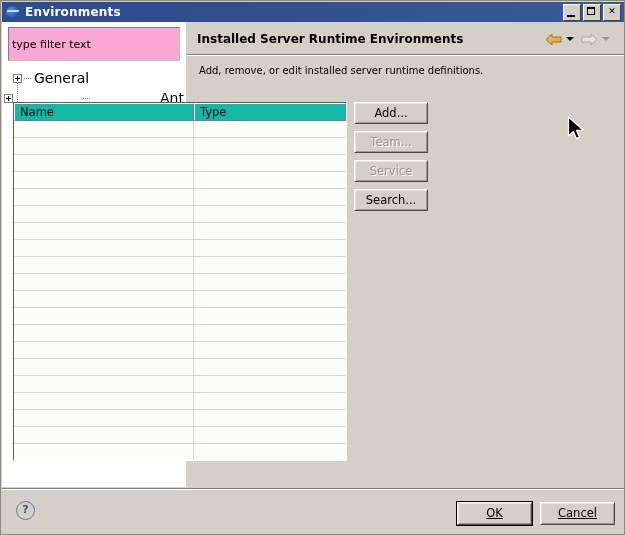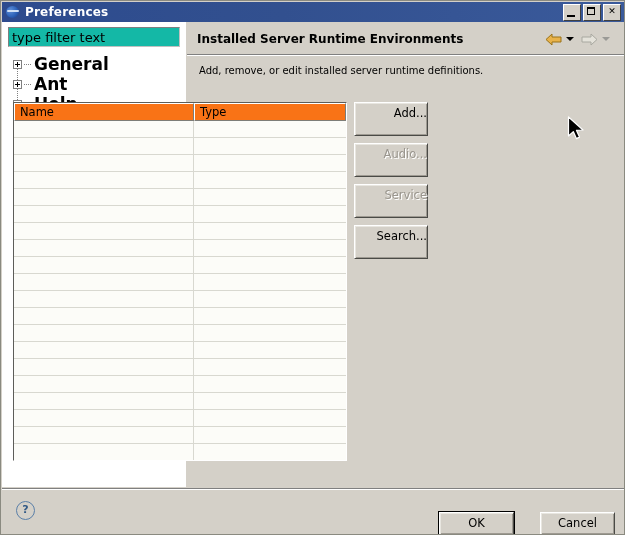--- a/index.html
+++ b/index.html
@@ -109,47 +109,46 @@
     width: 184px; height: 465px;
     background: #ffffff;
     box-sizing: border-box;
   }
   #filter-wrap {
     padding: 5px 6px 4px 6px;
   }
   #filter-input {
     width: 100%;
     box-sizing: border-box;
-    height: 20px;
+    height: 34px;
     font-family: "DejaVu Sans", "Liberation Sans", sans-serif;
-    font-size: 13px;
+    font-size: 11px;
     color: #000;
     padding: 1px 3px;
     border: 1px solid #7f7f7f;
     border-right-color: #c0c0c0;
     border-bottom-color: #c0c0c0;
-    background: #14b8a6;
+    background: #f9a8d4;
     outline: none;
   }
   #tree {
     position: relative;
     padding: 3px 0 0 0;
     user-select: none;
   }
   .tnode {
     position: relative;
     height: 20px;
     line-height: 20px;
     white-space: nowrap;
-    font-size: 17px;
+    font-size: 14px;
     color: #000;
     display: flex;
     align-items: center;
     cursor: default;
-    font-weight: bold;
   }
   .tnode .twist {
     position: relative;
     width: 9px; height: 9px;
     box-sizing: border-box;
     border: 1px solid #808080;
     background: #ffffff;
     flex: 0 0 auto;
     margin-right: 2px;
   }
@@ -273,21 +272,21 @@
     box-sizing: border-box;
     background: #d4d0c8;
   }
   .th {
     box-sizing: border-box;
     height: 18px;
     line-height: 16px;
     padding-left: 5px;
     font-size: 11.5px;
     color: #000;
-    background: #f97316;
+    background: #14b8a6;
     border-top: 1px solid #ffffff;
     border-left: 1px solid #ffffff;
     border-right: 1px solid #7d7d78;
     border-bottom: 1px solid #7d7d78;
     white-space: nowrap;
     cursor: default;
   }
   .th.col-name { width: 180px; }
   .th.col-type { flex: 1 1 auto; }
   #tbody { position: relative; }
@@ -309,30 +308,30 @@
   
   #side-buttons {
     position: absolute;
     left: 353px; top: 101px;
     width: 74px;
     display: flex;
     flex-direction: column;
     gap: 7px;
   }
   .btn {
-    height: 34px;
+    height: 22px;
     box-sizing: border-box;
     background: #d4d0c8;
     border: 1px solid;
     border-color: #ffffff #4a4a46 #4a4a46 #ffffff;
     box-shadow: inset 1px 1px 0 #e8e6e0, inset -1px -1px 0 #9e9a92;
     font-family: "DejaVu Sans", "Liberation Sans", sans-serif;
     font-size: 11.5px;
     color: #000;
-    text-align: right;
+    text-align: center;
     line-height: 20px;
     cursor: default;
     white-space: nowrap;
   }
   .btn.disabled {
     color: #9a968e;
     text-shadow: 1px 1px 0 #ffffff;
   }
 
   
@@ -360,23 +359,24 @@
     color: #335a86;
     font-size: 11px;
     font-weight: bold;
     text-align: center;
     line-height: 15px;
     background: #d4d0c8;
     cursor: default;
   }
   #footer-buttons {
     position: absolute;
-    right: 10px; top: 23px;
-    display: flex;
-    gap: 26px;
+    right: 10px; top: 13px;
+    display: flex;
+    gap: 8px;
+    text-decoration: underline;
   }
   .fbtn {
     width: 75px; height: 23px;
     box-sizing: border-box;
     background: #d4d0c8;
     border: 1px solid;
     border-color: #ffffff #4a4a46 #4a4a46 #ffffff;
     box-shadow: inset 1px 1px 0 #e8e6e0, inset -1px -1px 0 #9e9a92;
     font-family: "DejaVu Sans", "Liberation Sans", sans-serif;
     font-size: 11.5px;
@@ -402,21 +402,21 @@
 </head>
 <body>
 
 <div id="dialog">
 
   <div id="titlebar">
     <div id="app-icon">
       <div class="globe"></div>
         <div class="band"></div>
     </div>
-    <div id="title-text">Preferences</div>
+    <div id="title-text">Environments</div>
     <div class="win-btns">
       <div class="win-btn">
           <span class="min-glyph"></span>
         </div>
       <div class="win-btn">
           <span class="max-glyph"></span>
         </div>
       <div class="win-btn">
         <span class="g">✕</span>
       </div>
@@ -427,21 +427,21 @@
     <div id="filter-wrap">
       <input id="filter-input" type="text" placeholder="type filter text" value="type filter text" style="">
     </div>
     <div id="tree">
         <div class="vline" style="left: 15px; top: 10px; height: 368px;"></div>
         <div class="tnode" style="padding-left: 11px;">
           <span class="twist plus"></span>
           <span class="hline"></span>
           <span class="lbl">General</span>
         </div>
-        <div class="tnode" style="padding-left: 11px;">
+        <div class="tnode" style="padding-left: 2px; justify-content: space-between;">
           <span class="twist plus"></span>
           <span class="hline"></span>
           <span class="lbl">Ant</span>
         </div>
         <div class="tnode" style="padding-left: 11px;">
           <span class="twist plus"></span>
           <span class="hline"></span>
           <span class="lbl">Help</span>
         </div>
         <div class="tnode" style="padding-left: 11px;">
@@ -635,21 +635,21 @@
         </div>
         <div class="trow">
           <div class="c1"></div>
           <div class="c2"></div>
         </div>
       </div>
   </div>
 
   <div id="side-buttons">
       <div class="btn">Add...</div>
-      <div class="btn disabled">Audio...</div>
+      <div class="btn disabled">Team...</div>
       <div class="btn disabled">Service</div>
       <div class="btn">Search...</div>
     </div>
 
   <div id="footer">
     <div id="help-icon">?</div>
     <div id="footer-buttons">
       <div class="fbtn default">OK</div>
       <div class="fbtn">Cancel</div>
     </div>

